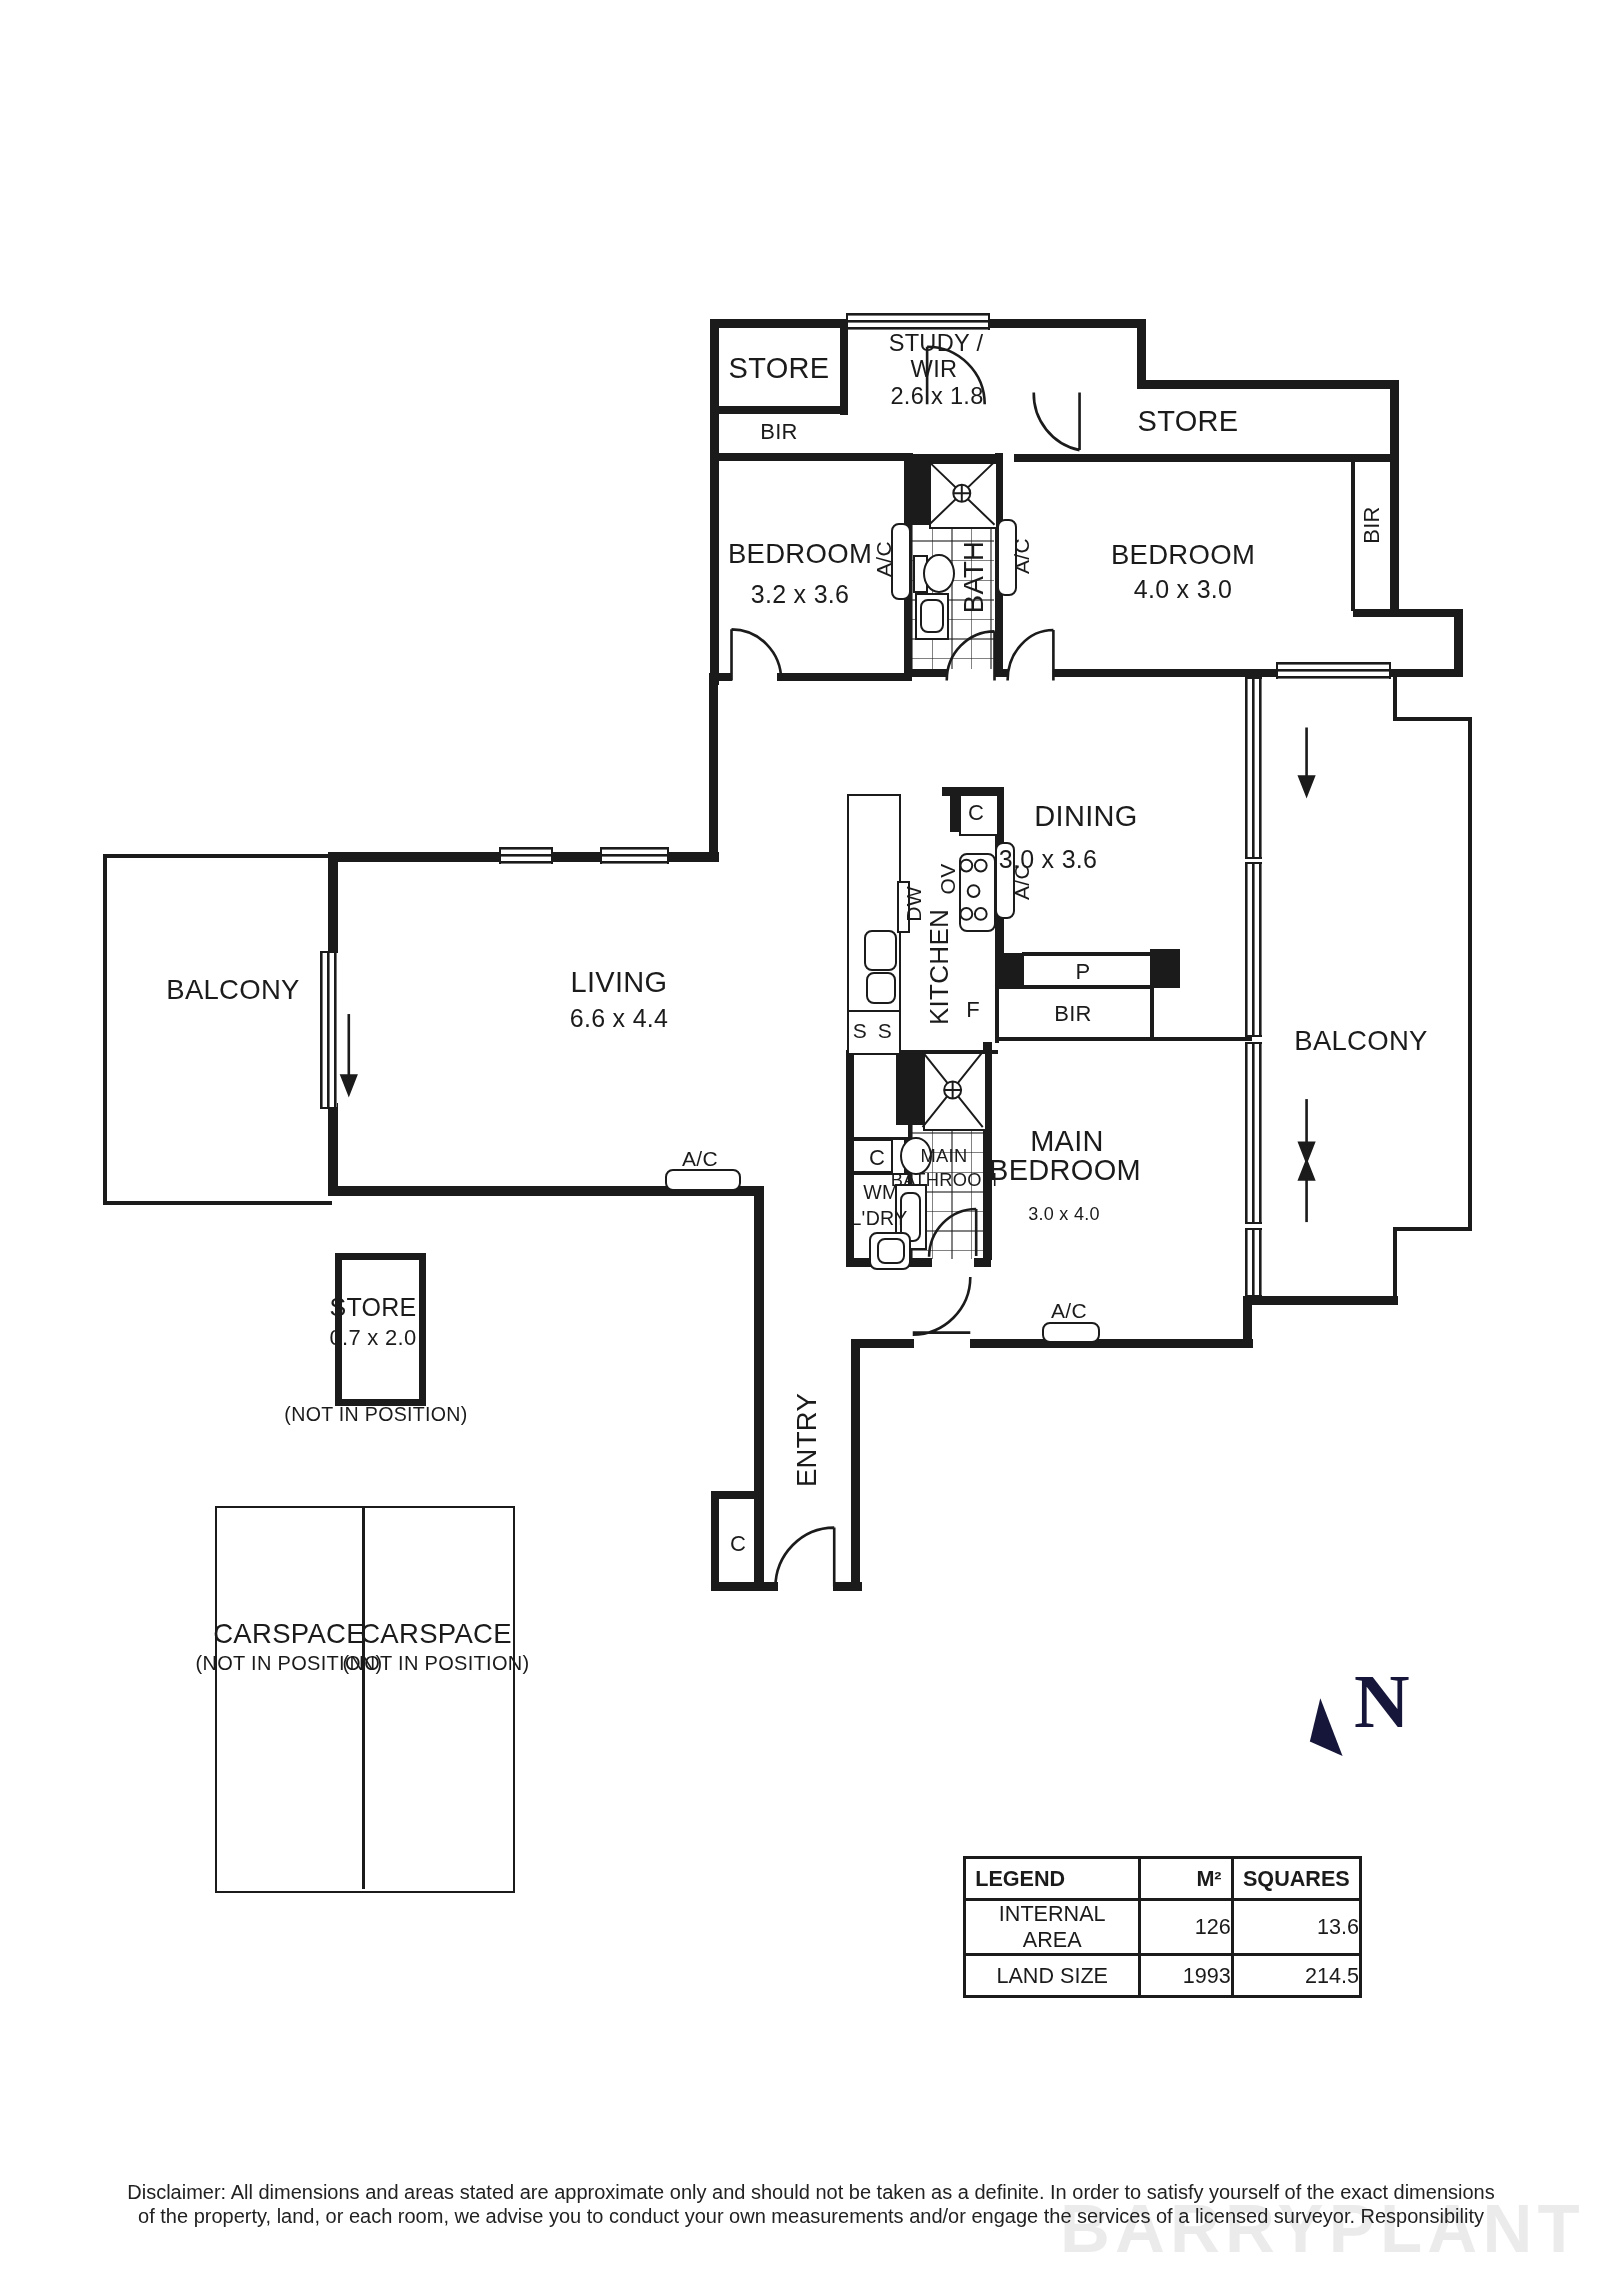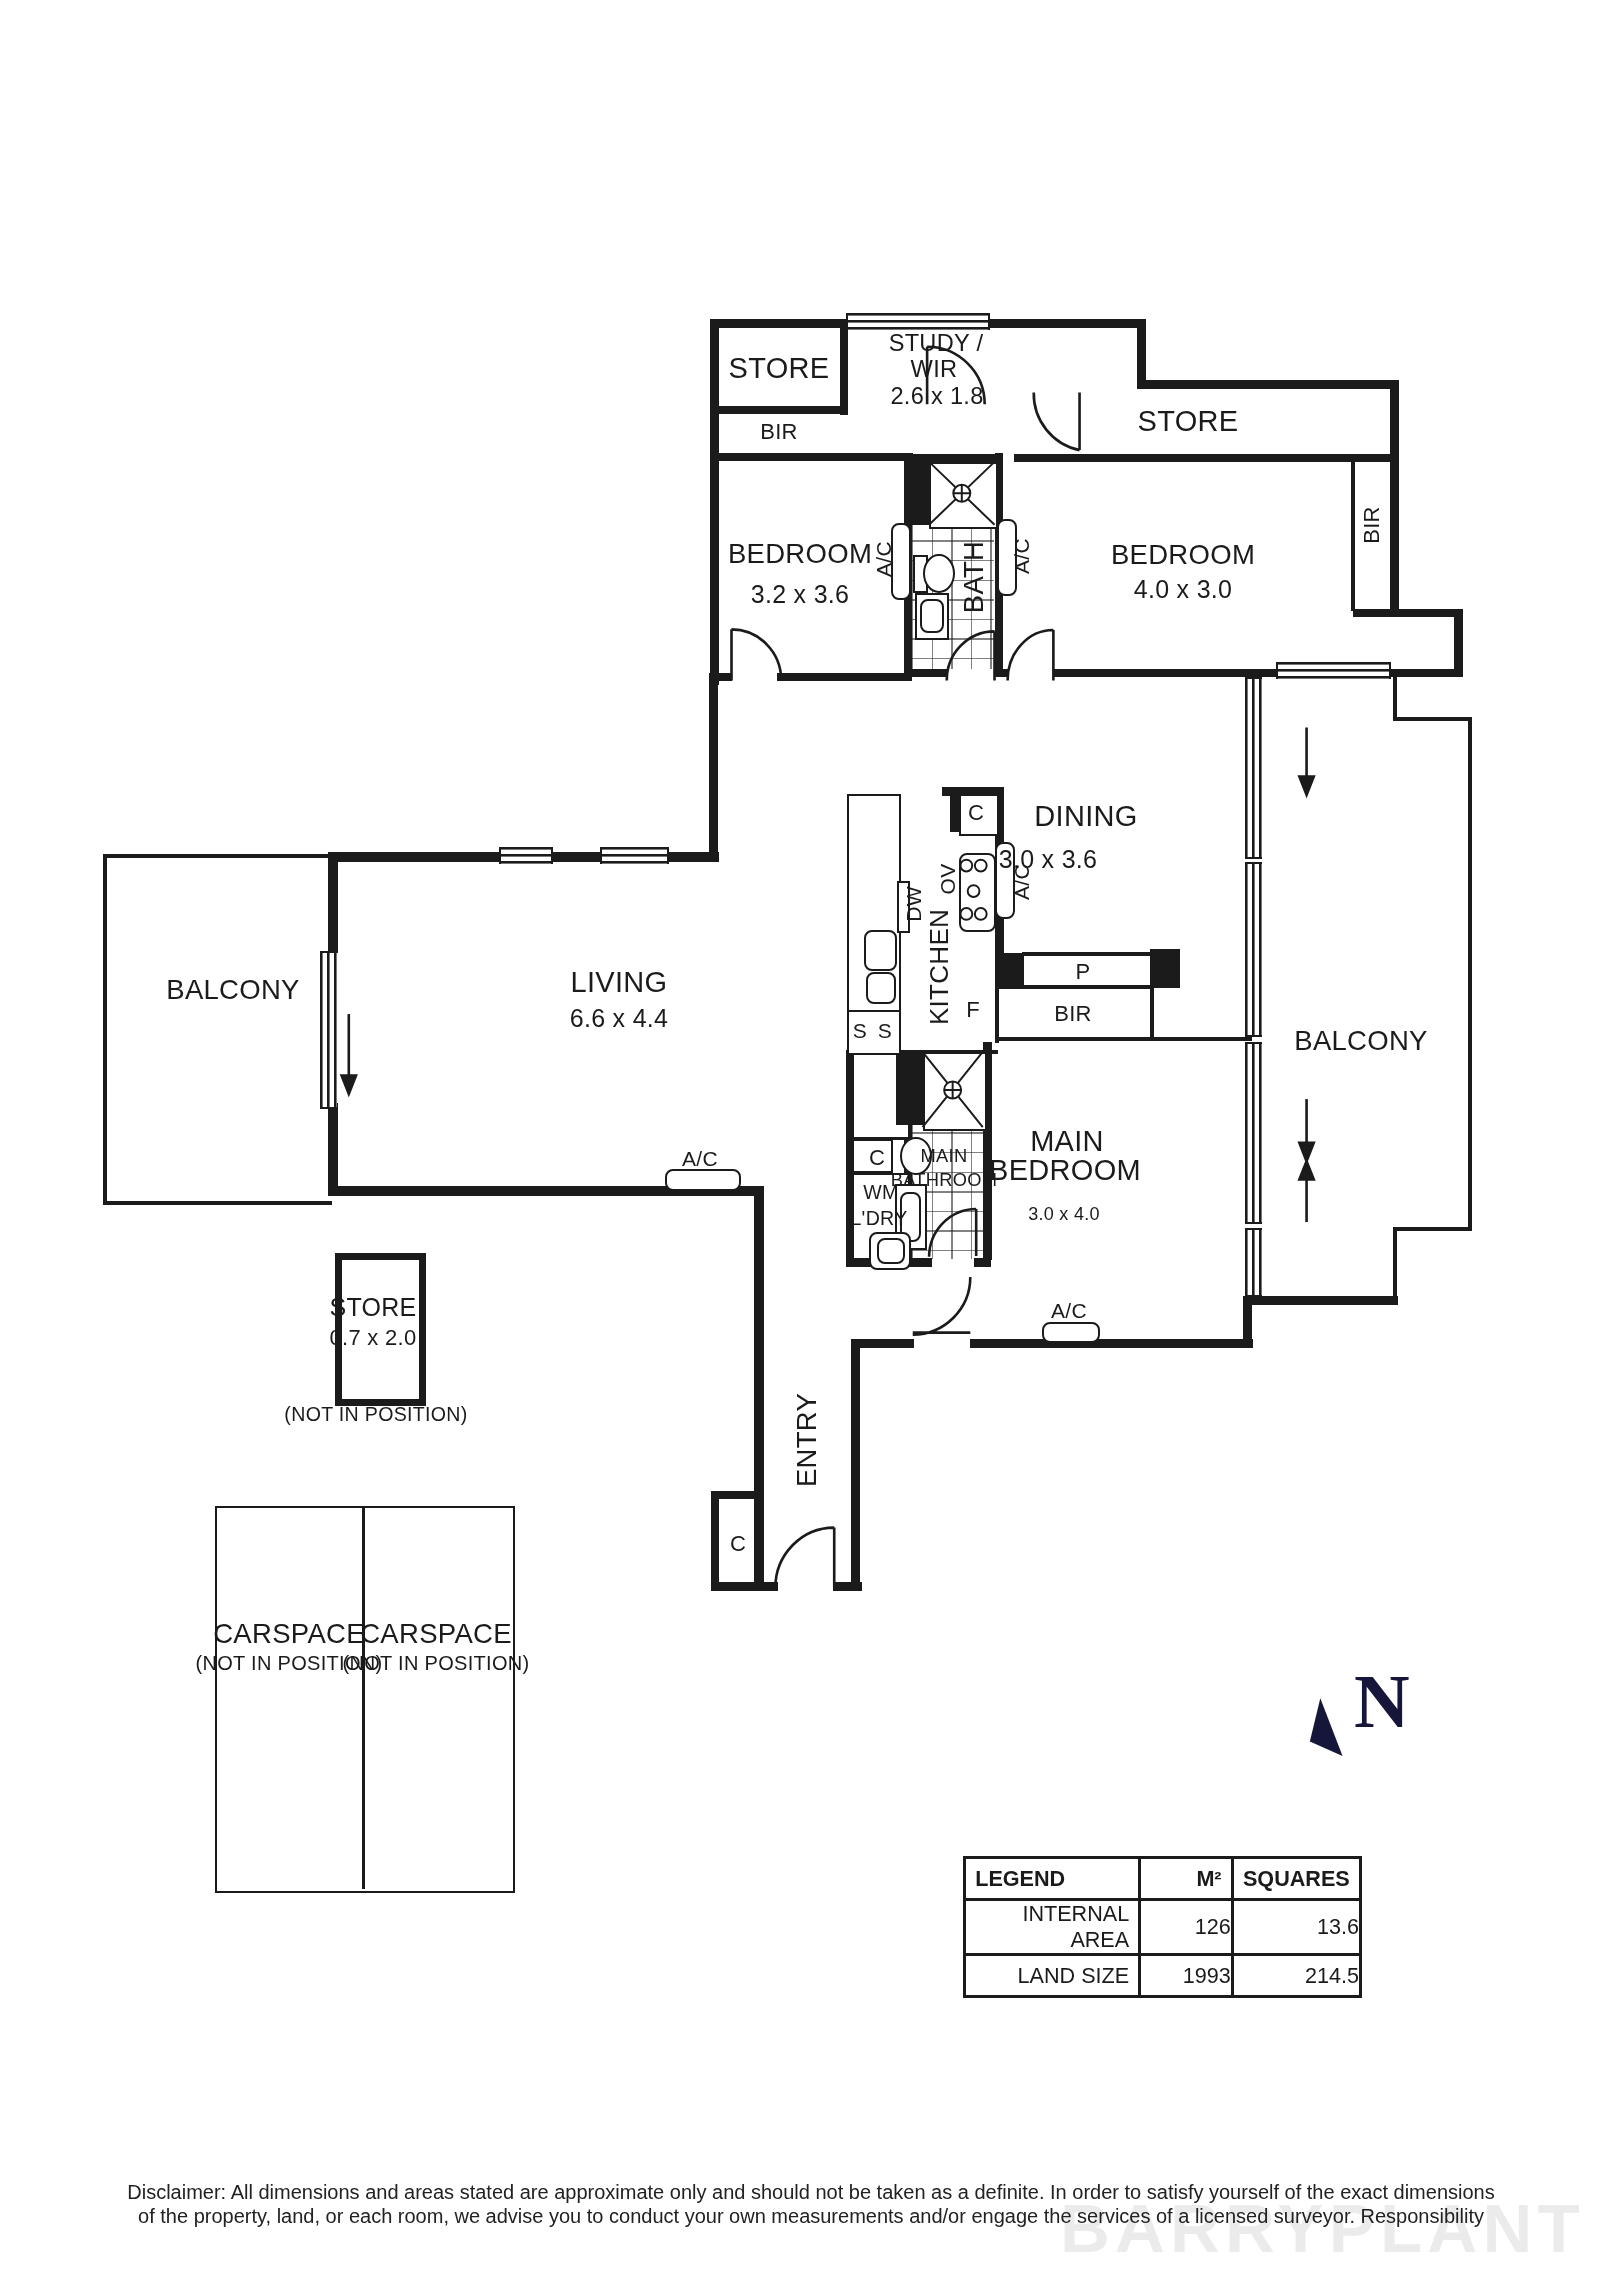--- a/index.html
+++ b/index.html
@@ -18,21 +18,21 @@
   .rnd{border-radius:7.9px}
   .tiles{position:absolute;
          background-image:repeating-linear-gradient(rgba(27,27,27,.55) 0 1.3px,transparent 1.3px 19.6px),
                           repeating-linear-gradient(90deg,rgba(27,27,27,.55) 0 1.3px,transparent 1.3px 19.6px)}
   svg.overlay{position:absolute;left:0;top:0;pointer-events:none}
   .box{position:absolute;border:2.6px solid #1b1b1b;background:#fff}
   #legend{position:absolute;left:963px;top:1856px;border-collapse:collapse;table-layout:fixed;background:#fff}
   #legend th,#legend td{border:3.3px solid #1b1b1b;font-size:21.6px;padding:0 9.2px;height:39px;background:#fff}
   #legend th{text-align:left;font-weight:bold}
   #legend td.num{text-align:right;padding:0}
-  #legend td.rowlbl{text-align:right;font-weight:normal}
+  #legend td.rowlbl{text-align:center;font-weight:normal}
   .disc{position:absolute;left:0;width:1622px;text-align:center;font-size:20px;line-height:1;color:#222}
   #watermark{position:absolute;left:1060px;top:2189px;font-size:69px;font-weight:bold;
              letter-spacing:5.2px;color:#dcdcdc;opacity:.55;z-index:0}
 </style>
 </head>
 <body>
 
 <div id="page">
 
   <div id="watermark">BARRYPLANT</div>

